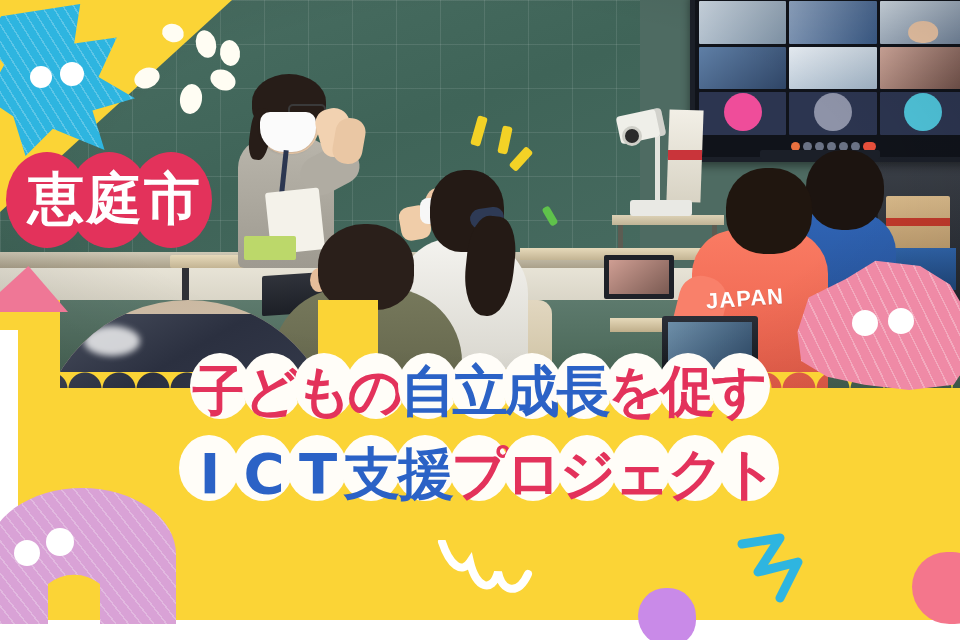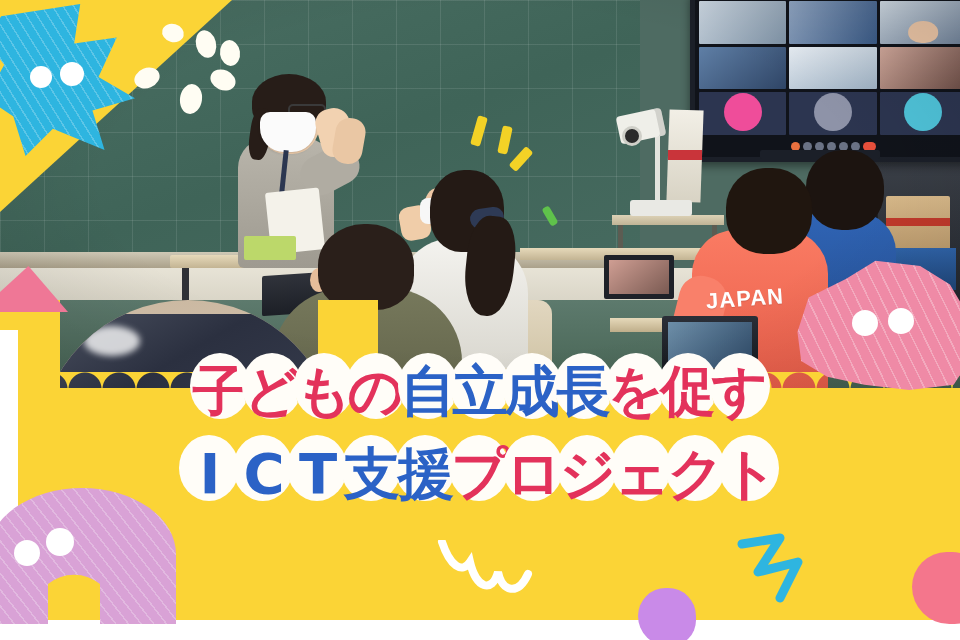--- a/index.html
+++ b/index.html
@@ -517,20 +517,26 @@
   <div class="yellow-dash" style="left:546px;top:206px;width:8px;height:20px;transform:rotate(-30deg);background:#5fc24b;"></div>
 
   <svg class="zigzag" viewBox="0 0 120 82">
     <path d="M6,16 L44,10 L22,44 L62,34 L44,70" fill="none" stroke="#2eb5e0" stroke-width="9" stroke-linecap="round" stroke-linejoin="round"></path>
   </svg>
 
   <svg class="wave-doodle" viewBox="0 0 110 62">
     <path d="M6,2 C14,26 26,34 34,22 C40,48 56,54 62,32 C66,52 82,56 92,34" fill="none" stroke="#ffffff" stroke-width="8" stroke-linecap="round"></path>
   </svg>
 
+  <div class="badge">
+    <div class="badge-lobe"></div>
+    <div class="badge-lobe"></div>
+    <div class="badge-lobe"></div>
+    <div class="badge-text">恵庭市</div>
+  </div>
 
   <div class="title-wrap">
     <div class="title-line l1" id="title-line-1">
         <span class="tchar red">子</span>
         <span class="tchar red">ど</span>
         <span class="tchar red">も</span>
         <span class="tchar red">の</span>
         <span class="tchar blue">自</span>
         <span class="tchar blue">立</span>
         <span class="tchar blue">成</span>

